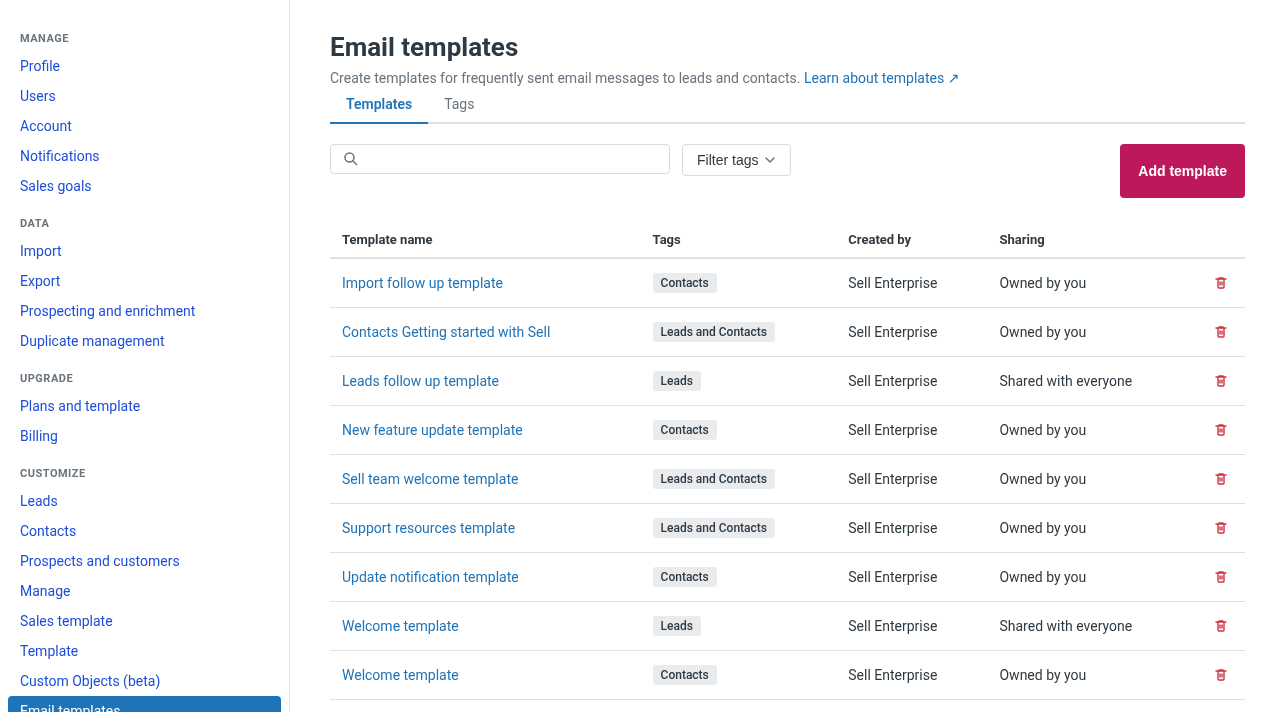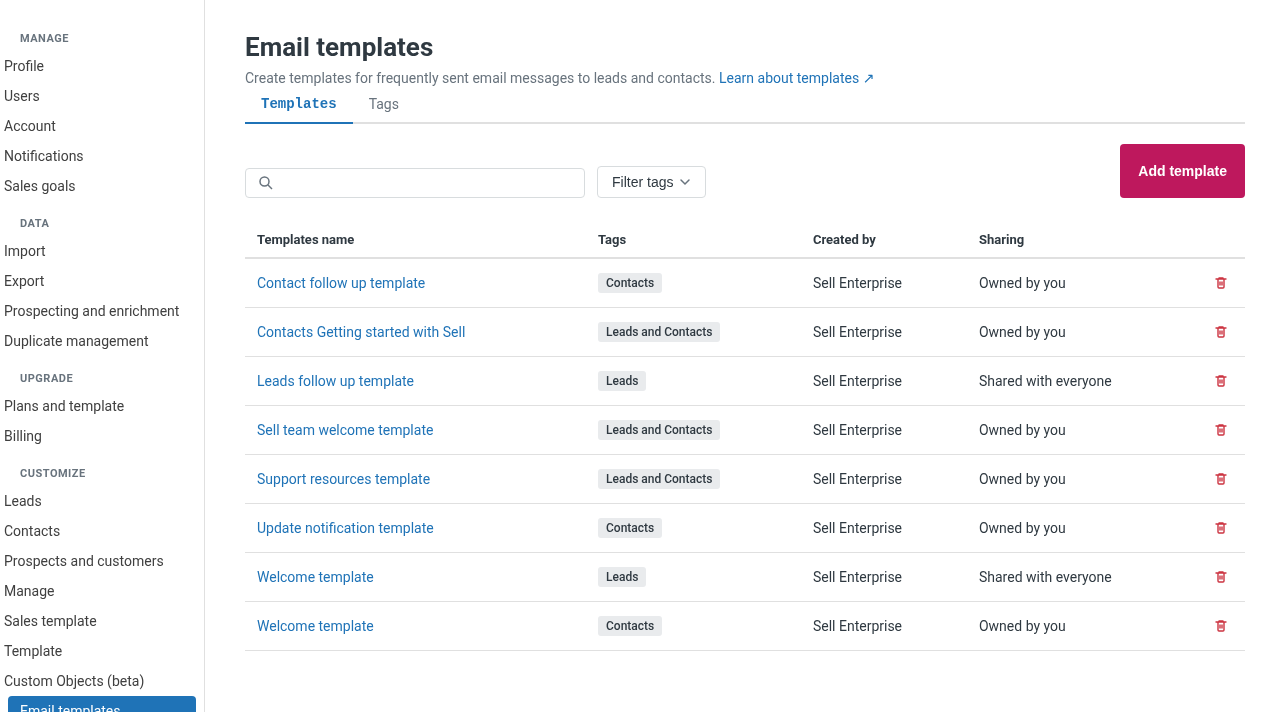--- a/index.html
+++ b/index.html
@@ -1,39 +1,39 @@
 <!DOCTYPE html>
 <html><head>
   <meta charset="utf-8">
   <style>
     * { box-sizing: border-box; margin: 0; padding: 0; }
     body { font-family: -apple-system, BlinkMacSystemFont, 'Segoe UI', Roboto, sans-serif; font-size: 14px; color: #2f3941; background: #f3f4f6; display: flex; height: 712px; overflow: hidden; }
 
     
     .sidebar {
-      width: 205px;
+      width: 290px;
       background: #fff;
       border-right: 1px solid #e0e0e0;
       height: 100%;
       overflow-y: auto;
       padding: 16px 0;
       flex-shrink: 0;
     }
     .sidebar-section-label {
       font-size: 11px;
       font-weight: 700;
       color: #68737d;
       text-transform: uppercase;
       letter-spacing: 0.5px;
       padding: 16px 20px 6px 20px;
     }
     .sidebar-item {
       display: block;
-      padding: 7px 4px;
-      color: #404040;
+      padding: 7px 20px;
+      color: #1d4ed8;
       cursor: pointer;
       text-decoration: none;
       font-size: 14px;
       border-radius: 0;
     }
     .sidebar-item.active {
       background: #1f73b7;
       color: #fff;
       border-radius: 4px;
       margin: 0 8px;
@@ -74,27 +74,26 @@
       cursor: pointer;
       font-size: 14px;
       color: #68737d;
       border-bottom: 2px solid transparent;
       margin-bottom: -2px;
     }
     .tab.active {
       color: #1f73b7;
       border-bottom: 2px solid #1f73b7;
       font-weight: 600;
-      font-family: Liberation Mono, monospace;
     }
 
     
     .toolbar {
       display: flex;
-      align-items: flex-end;
+      align-items: flex-start;
       gap: 12px;
       margin-bottom: 24px;
     }
     .search-container {
       display: flex;
       align-items: center;
       border: 1px solid #d8dcde;
       border-radius: 4px;
       padding: 6px 12px;
       width: 340px;
@@ -244,31 +243,31 @@
         <path d="M2 4l4 4 4-4" stroke="#68737d" stroke-width="1.5" stroke-linecap="round"></path>
       </svg>
     </button>
     <button class="add-template-btn">Add template</button>
   </div>
 
   <div class="table-container">
     <table>
       <thead>
         <tr>
-          <th>Templates name</th>
+          <th>Template name</th>
           <th>Tags</th>
           <th>Created by</th>
           <th>Sharing</th>
           <th style="width:40px;"></th>
         </tr>
       </thead>
       <tbody id="table-body">
       <tr>
       <td>
-        <a class="template-name-link">Contact follow up template</a>
+        <a class="template-name-link">Import follow up template</a>
       </td>
       <td>
         <span class="tag-badge">Contacts</span>
       </td>
       <td>Sell Enterprise</td>
       <td>Owned by you</td>
       <td>
         <button class="delete-btn" title="Delete">
           <svg width="16" height="16" viewBox="0 0 16 16" fill="none">
             <path d="M3 4h10M6 4V3h4v1M5 4v8a1 1 0 001 1h4a1 1 0 001-1V4" stroke="#cc3340" stroke-width="1.4" stroke-linecap="round" stroke-linejoin="round"></path>
@@ -299,20 +298,39 @@
     </tr>
           <tr>
       <td>
         <a class="template-name-link">Leads follow up template</a>
       </td>
       <td>
         <span class="tag-badge">Leads</span>
       </td>
       <td>Sell Enterprise</td>
       <td>Shared with everyone</td>
+      <td>
+        <button class="delete-btn" title="Delete">
+          <svg width="16" height="16" viewBox="0 0 16 16" fill="none">
+            <path d="M3 4h10M6 4V3h4v1M5 4v8a1 1 0 001 1h4a1 1 0 001-1V4" stroke="#cc3340" stroke-width="1.4" stroke-linecap="round" stroke-linejoin="round"></path>
+            <line x1="7" y1="7" x2="7" y2="10" stroke="#cc3340" stroke-width="1.4" stroke-linecap="round"></line>
+            <line x1="9" y1="7" x2="9" y2="10" stroke="#cc3340" stroke-width="1.4" stroke-linecap="round"></line>
+          </svg>
+        </button>
+      </td>
+    </tr>
+          <tr>
+      <td>
+        <a class="template-name-link">New feature update template</a>
+      </td>
+      <td>
+        <span class="tag-badge">Contacts</span>
+      </td>
+      <td>Sell Enterprise</td>
+      <td>Owned by you</td>
       <td>
         <button class="delete-btn" title="Delete">
           <svg width="16" height="16" viewBox="0 0 16 16" fill="none">
             <path d="M3 4h10M6 4V3h4v1M5 4v8a1 1 0 001 1h4a1 1 0 001-1V4" stroke="#cc3340" stroke-width="1.4" stroke-linecap="round" stroke-linejoin="round"></path>
             <line x1="7" y1="7" x2="7" y2="10" stroke="#cc3340" stroke-width="1.4" stroke-linecap="round"></line>
             <line x1="9" y1="7" x2="9" y2="10" stroke="#cc3340" stroke-width="1.4" stroke-linecap="round"></line>
           </svg>
         </button>
       </td>
     </tr>

